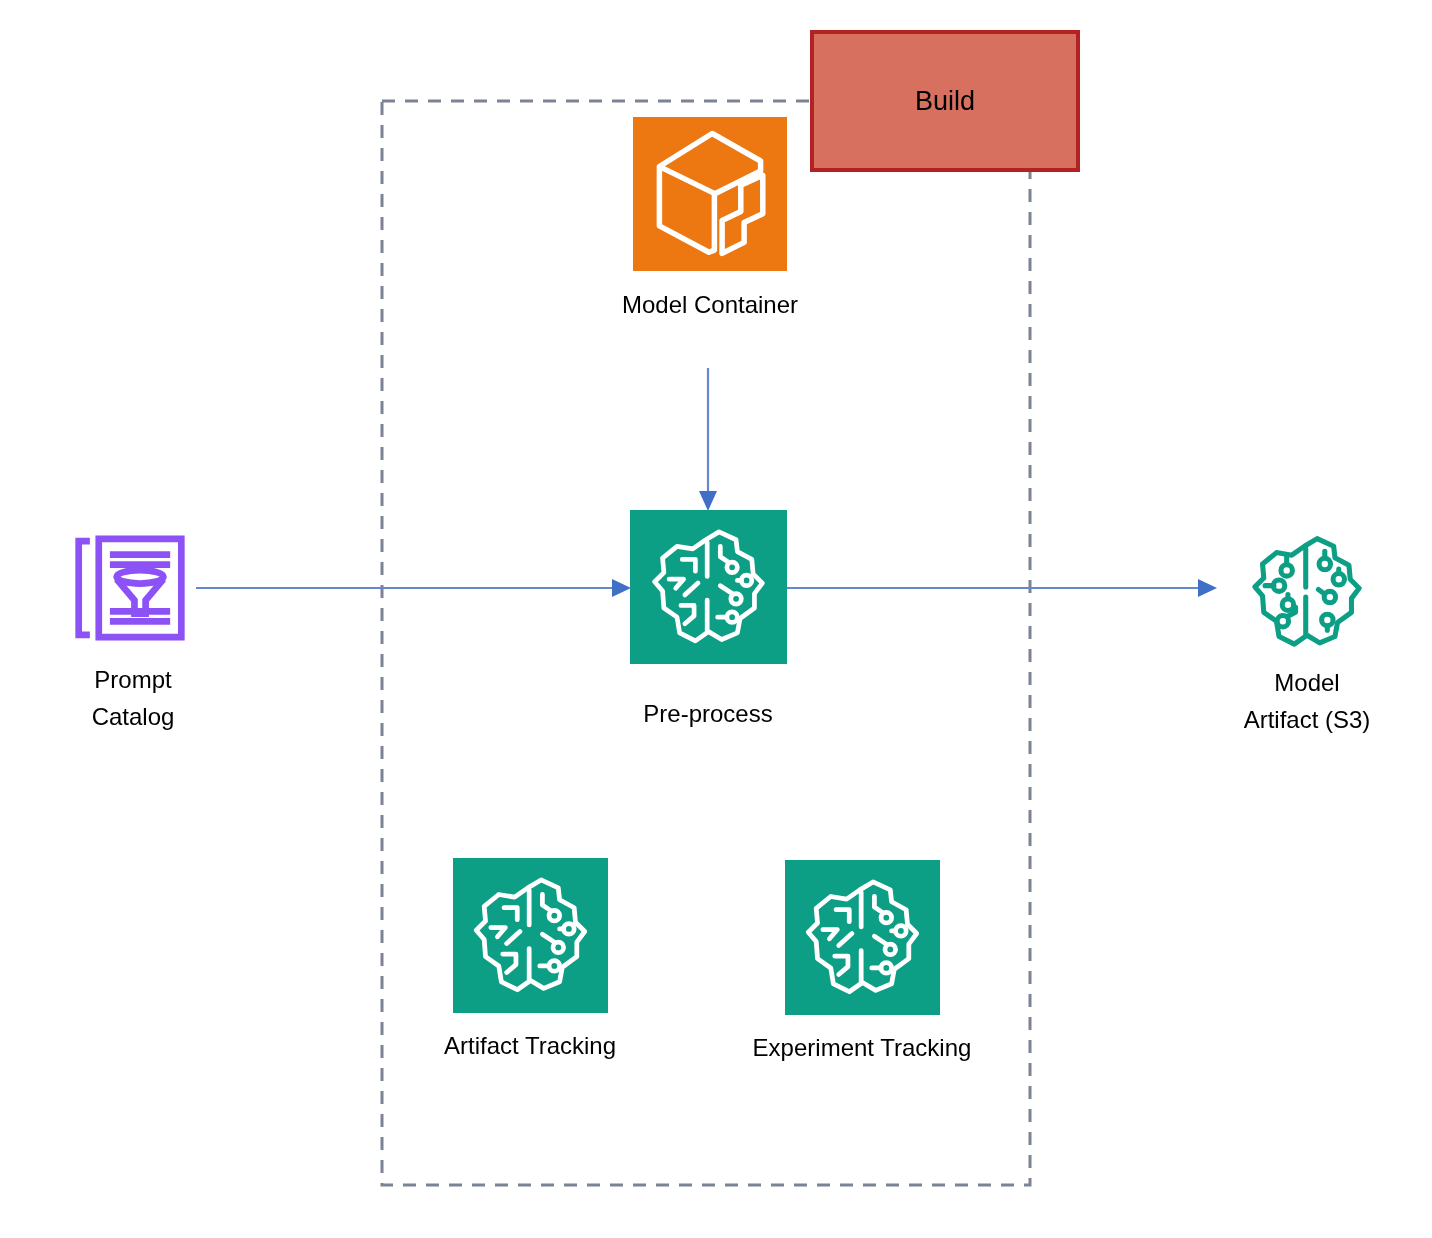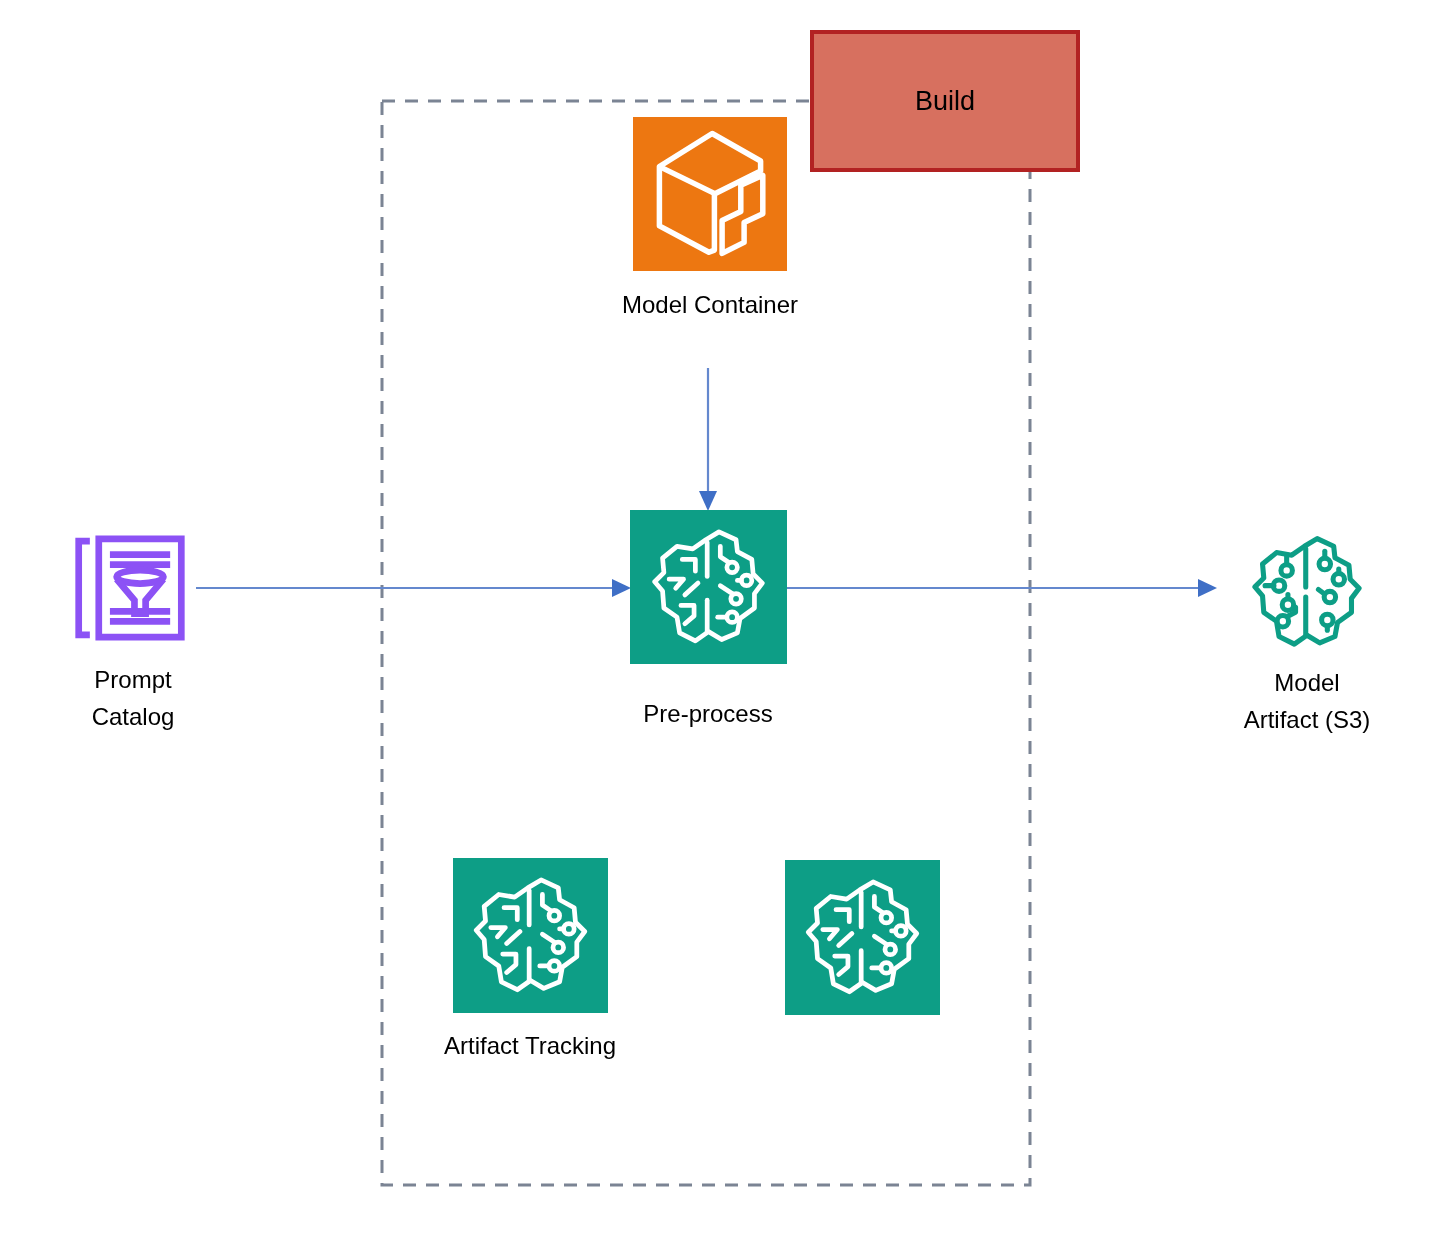--- a/index.html
+++ b/index.html
@@ -207,14 +207,17 @@
   </div>
   <div class="node-label" style="left:380px; top:1027px;">
     <div>Artifact Tracking</div>
   </div>
 
   <div class="icon-box sq-teal" style="left:785px; top:860px; width:155px; height:155px; padding:14px; box-sizing:border-box;">
     <svg viewBox="0 0 96 96">
       <use href="#brain-fill" class="glyph-white"></use>
     </svg>
   </div>
+  <div class="node-label" style="left:712px; top:1029px;">
+    <div>Experiment Tracking</div>
+  </div>
 
 </div>
 
 </body></html>

